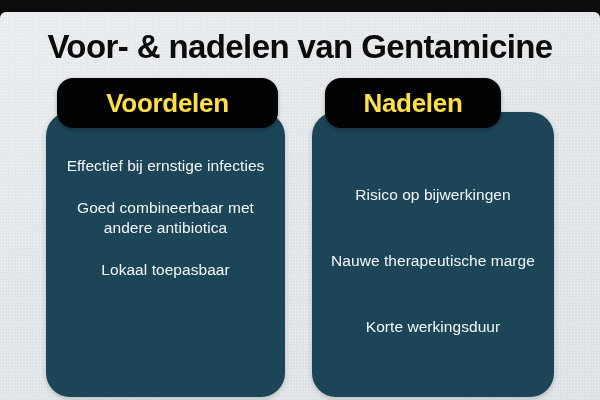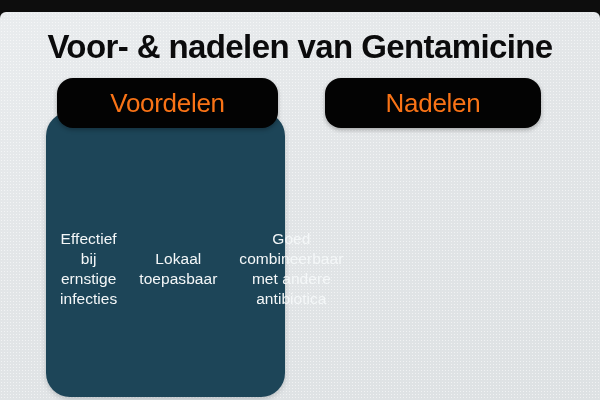--- a/index.html
+++ b/index.html
@@ -57,20 +57,21 @@
   #card-pros { left: 46px; width: 239px; }
   #card-cons { left: 312px; width: 242px; }
 
   .card-body {
     position: absolute;
     left: 0;
     right: 0;
     top: 38px;
     bottom: 16px;
     display: flex;
+    flex-direction: column;
     align-items: center;
     padding: 0 14px;
     box-sizing: border-box;
   }
   #card-pros .card-body {
     justify-content: flex-start;
     gap: 22px;
     padding-top: 6px;
   }
   #card-cons .card-body {
@@ -96,45 +97,52 @@
     height: 50px;
     background: #030303;
     border-radius: 16px;
     display: flex;
     align-items: center;
     justify-content: center;
     box-shadow: 0 2px 4px rgba(0,0,0,0.28);
     z-index: 3;
   }
   #pill-pros { left: 57px; width: 221px; }
-  #pill-cons { left: 325px; width: 216px; }
+  #pill-cons { left: 325px; width: 176px; }
 
   .pill-label {
-    color: #f97316;
+    color: #fde047;
     font-size: 26px;
-    font-weight: normal;
+    font-weight: bold;
     letter-spacing: -0.3px;
     white-space: nowrap;
   }
 </style>
 </head>
 <body>
 
 <div id="infographic">
 
   <div id="title">Voor- &amp; nadelen van Gentamicine</div>
 
   <div class="card" id="card-pros">
     <div class="card-body">
       <div class="card-item">Effectief bij ernstige infecties</div>
+      <div class="card-item">Goed combineerbaar met andere antibiotica</div>
       <div class="card-item">Lokaal toepasbaar</div>
-      <div class="card-item">Goed combineerbaar met andere antibiotica</div>
     </div>
   </div>
 
+  <div class="card" id="card-cons">
+    <div class="card-body">
+      <div class="card-item">Risico op bijwerkingen</div>
+      <div class="card-item">Nauwe therapeutische marge</div>
+      <div class="card-item">Korte werkingsduur</div>
+    </div>
+  </div>
 
   <div class="pill" id="pill-pros">
     <span class="pill-label">Voordelen</span>
   </div>
   <div class="pill" id="pill-cons">
     <span class="pill-label">Nadelen</span>
   </div>
 
 </div>
 

